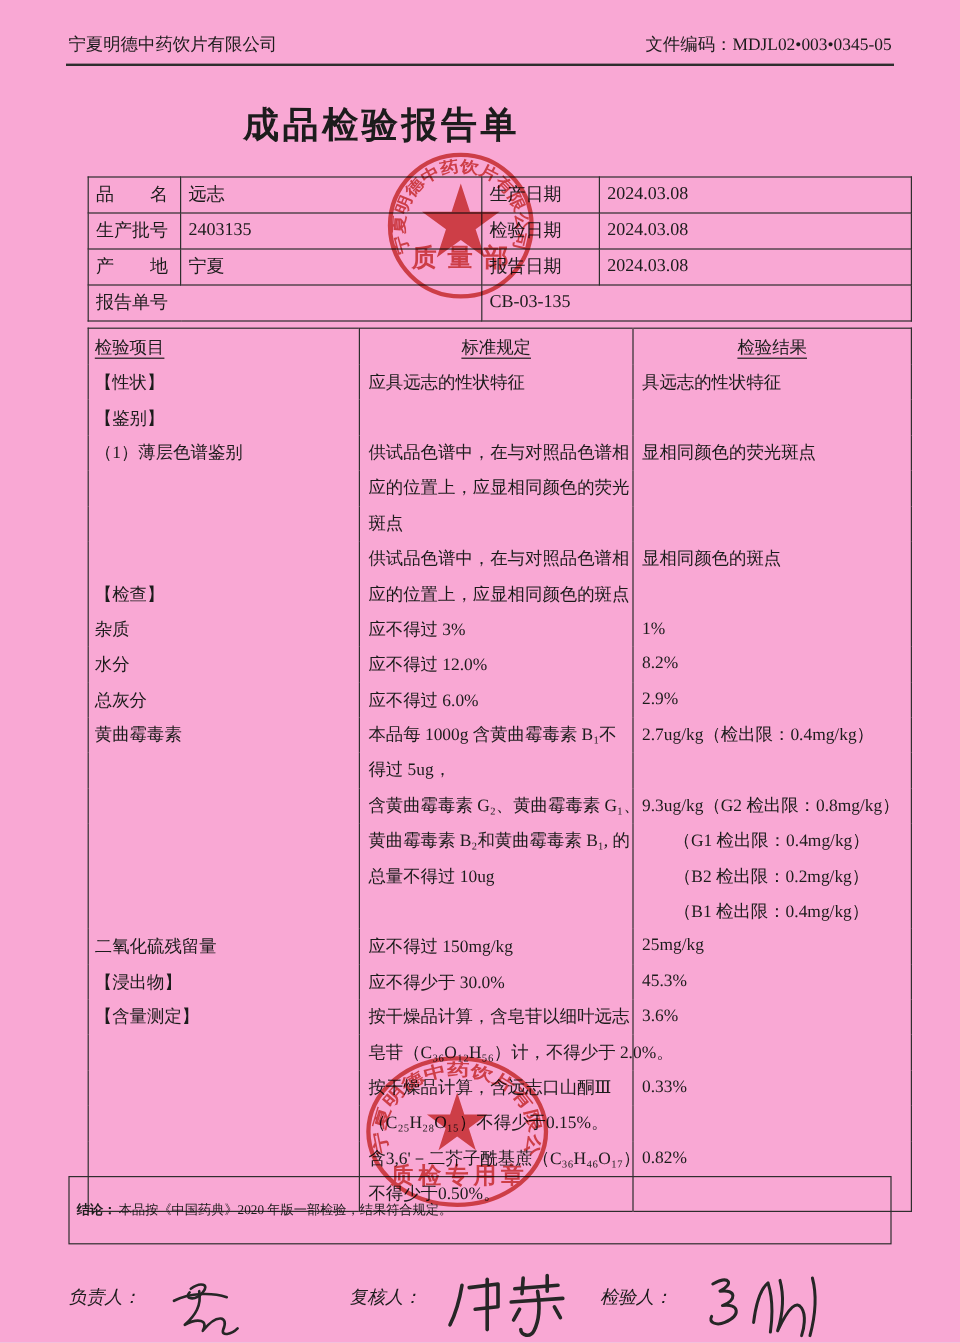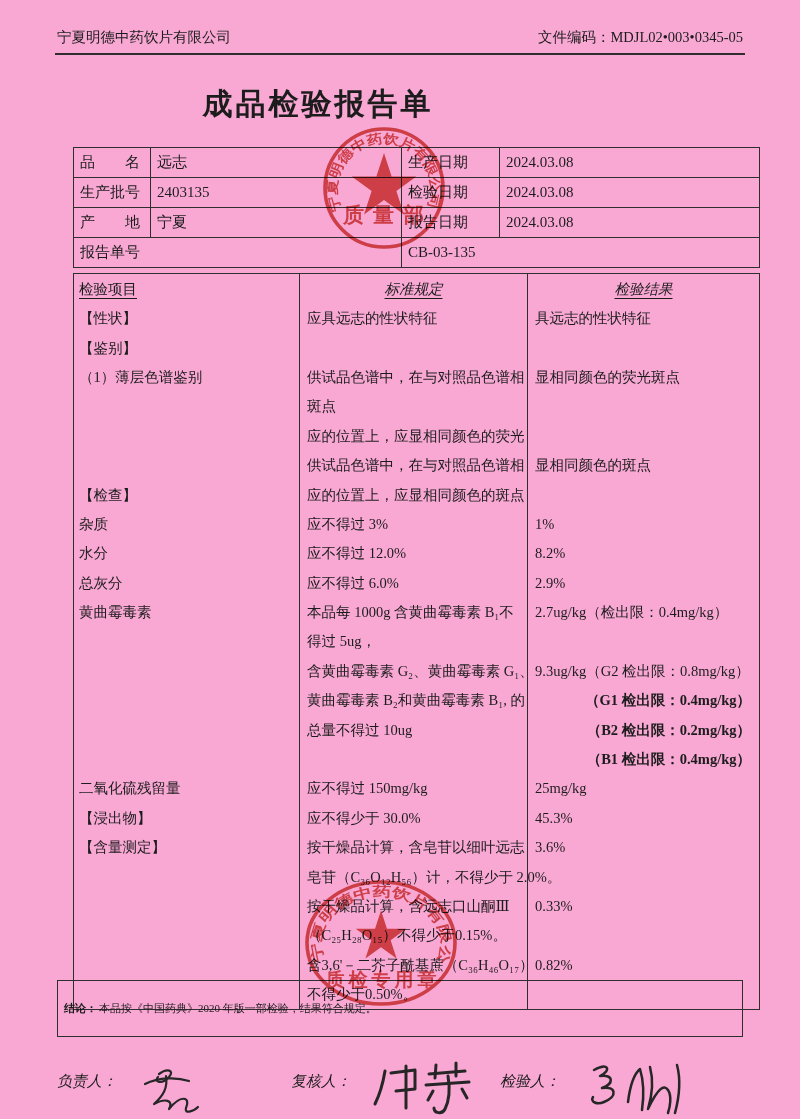--- a/index.html
+++ b/index.html
@@ -15,22 +15,22 @@
   table{border-collapse:collapse;table-layout:fixed;margin-left:16px;}
   .info-tbl{position:absolute;left:57px;top:147px;width:686px;}
   .info-tbl td{border:1px solid #2e2e2e;height:29px;font-size:15px;padding:0 6px;white-space:nowrap;overflow:visible;}
   
   .main-tbl{position:absolute;left:57px;top:273px;width:686px;border:1px solid #2e2e2e;}
   .main-tbl td{font-size:14.5px;height:29.4px;padding:0 0 0 7px;white-space:nowrap;overflow:visible;vertical-align:middle;}
   .main-tbl td.c1{border-right:1px solid #2e2e2e;padding-left:5px;}
   .main-tbl td.c2{border-right:1px solid #2e2e2e;}
   .main-tbl tr.hd td{height:30px;}
   .main-tbl tr.hd td span{text-decoration:underline;text-underline-offset:4px;}
-  .main-tbl tr.hd td.c2,.main-tbl tr.hd td.c3{text-align:center;padding-left:0;font-style:italic;}
-  .main-tbl td.r{text-align:right;padding-right:8px;font-weight:bold;}
+  .main-tbl tr.hd td.c2,.main-tbl tr.hd td.c3{text-align:center;padding-left:0;}
+  .main-tbl td.r{text-align:center;padding-right:8px;}
   
   .concl{position:absolute;left:57px;top:980px;width:672px;height:31px;border:1px solid #2e2e2e;
          font-size:11px;padding:12px 6px;display:flex;align-items:center;}
   .concl b{font-weight:bold;margin-right:2px;}
   
   .foot{position:absolute;left:57px;top:1058px;width:686px;height:55px;font-size:15px;font-style:italic;}
   .foot .lbl{position:absolute;top:14px;white-space:nowrap;}
   .sig{position:absolute;top:0;}
   .sig path{fill:none;stroke:#262626;stroke-linecap:round;stroke-linejoin:round;}
   
@@ -104,26 +104,26 @@
           <td class="c2"></td>
           <td class="c3"></td>
         </tr>
     <tr>
           <td class="c1">（1）薄层色谱鉴别</td>
           <td class="c2">供试品色谱中，在与对照品色谱相</td>
           <td class="c3">显相同颜色的荧光斑点</td>
         </tr>
     <tr>
           <td class="c1"></td>
+          <td class="c2">应的位置上，应显相同颜色的荧光</td>
+          <td class="c3"></td>
+        </tr>
+    <tr>
+          <td class="c1"></td>
           <td class="c2">斑点</td>
-          <td class="c3"></td>
-        </tr>
-    <tr>
-          <td class="c1"></td>
-          <td class="c2">应的位置上，应显相同颜色的荧光</td>
           <td class="c3"></td>
         </tr>
     <tr>
           <td class="c1"></td>
           <td class="c2">供试品色谱中，在与对照品色谱相</td>
           <td class="c3">显相同颜色的斑点</td>
         </tr>
     <tr>
           <td class="c1">【检查】</td>
           <td class="c2">应的位置上，应显相同颜色的斑点</td>

